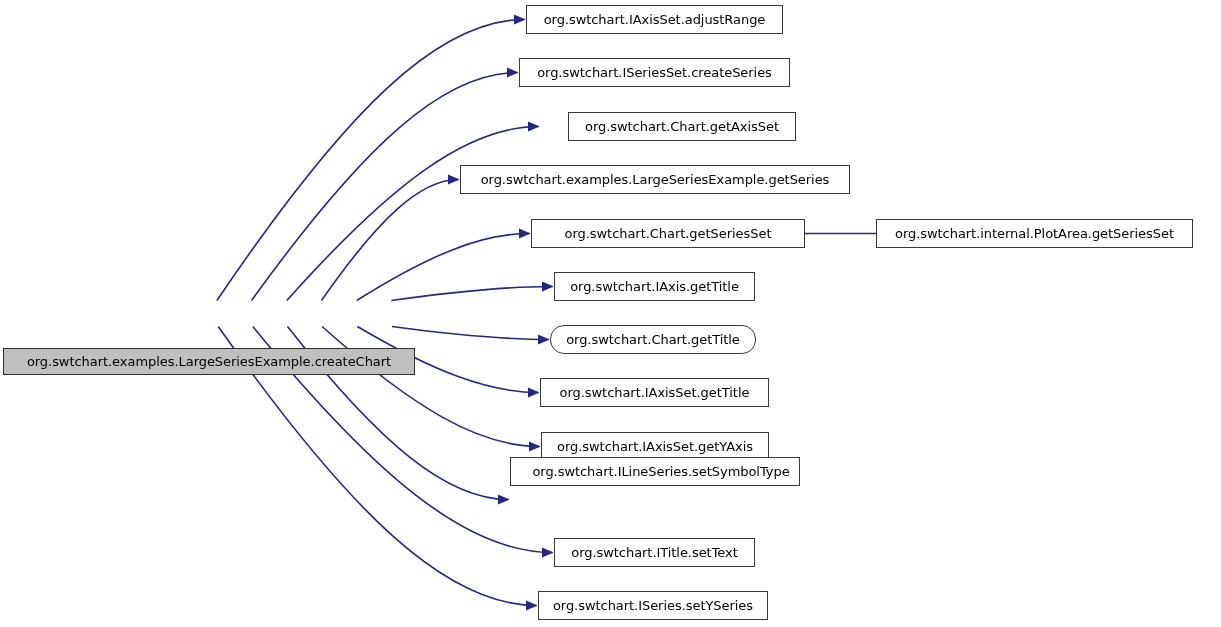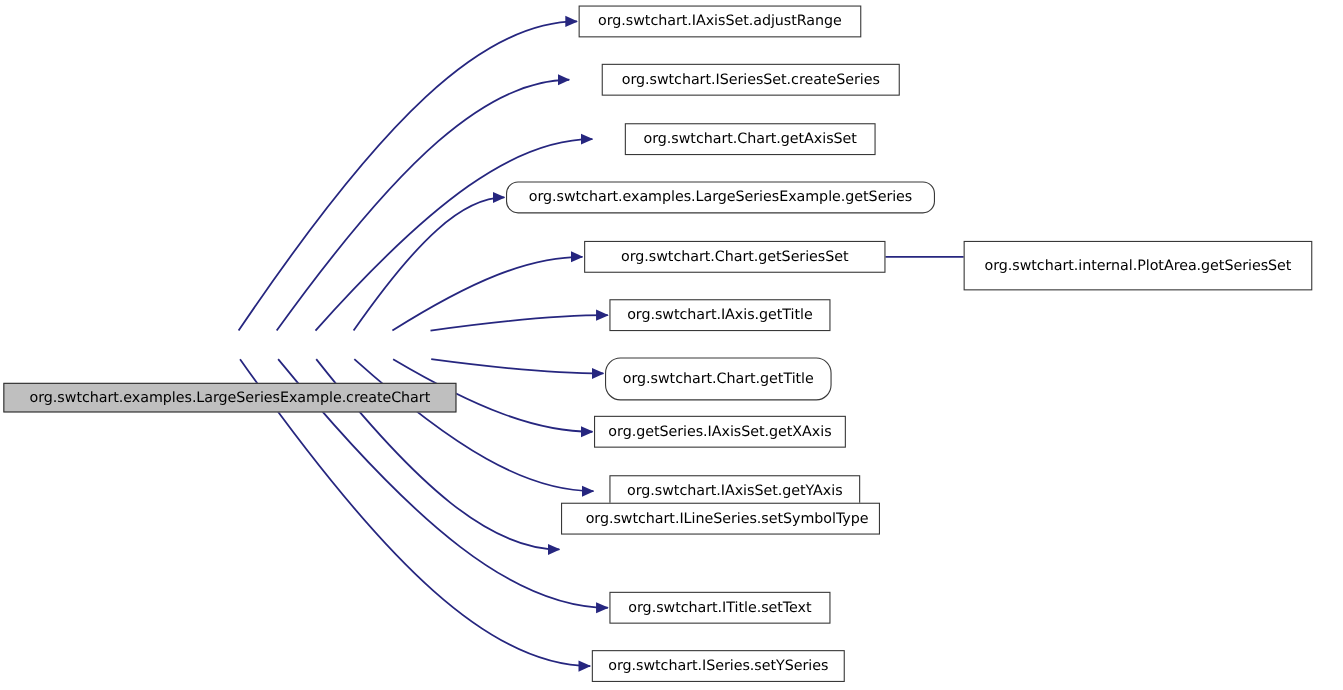--- a/index.html
+++ b/index.html
@@ -73,50 +73,50 @@
       </g>
   </svg>
 
   <div id="nodes">
       <div class="node root" style="left: 3px; top: 300px; width: 412px; height: 27px; margin-top: 48px;">
         <span class="node-label">org.swtchart.examples.LargeSeriesExample.createChart</span>
       </div>
       <div class="node" style="left: 526px; top: 5px; width: 257px; height: 29px;">
         <span class="node-label">org.swtchart.IAxisSet.adjustRange</span>
       </div>
-      <div class="node" style="left: 519px; top: 58px; width: 271px; height: 29px; margin-left: 28px;">
+      <div class="node" style="left: 519px; top: 58px; width: 271px; height: 29px;">
         <span class="node-label">org.swtchart.ISeriesSet.createSeries</span>
       </div>
       <div class="node" style="left: 540px; top: 112px; width: 228px; height: 29px; margin-left: 28px;">
         <span class="node-label">org.swtchart.Chart.getAxisSet</span>
       </div>
-      <div class="node" style="left: 460px; top: 165px; width: 390px; height: 29px; border-radius: 11px;">
+      <div class="node" style="left: 460px; top: 165px; width: 390px; height: 29px;">
         <span class="node-label">org.swtchart.examples.LargeSeriesExample.getSeries</span>
       </div>
       <div class="node" style="left: 531px; top: 219px; width: 274px; height: 29px;">
         <span class="node-label">org.swtchart.Chart.getSeriesSet</span>
       </div>
       <div class="node" style="left: 554px; top: 272px; width: 201px; height: 29px;">
         <span class="node-label">org.swtchart.IAxis.getTitle</span>
       </div>
-      <div class="node" style="left: 550px; top: 325px; width: 206px; height: 39px; border-radius: 14px;">
+      <div class="node" style="left: 550px; top: 325px; width: 206px; height: 29px; border-radius: 14px;">
         <span class="node-label">org.swtchart.Chart.getTitle</span>
       </div>
       <div class="node" style="left: 540px; top: 378px; width: 229px; height: 29px;">
-        <span class="node-label">org.getSeries.IAxisSet.getXAxis</span>
+        <span class="node-label">org.swtchart.IAxisSet.getTitle</span>
       </div>
-      <div class="node" style="left: 554px; top: 432px; width: 228px; height: 29px;">
+      <div class="node" style="left: 541px; top: 432px; width: 228px; height: 29px;">
         <span class="node-label">org.swtchart.IAxisSet.getYAxis</span>
       </div>
       <div class="node" style="left: 510px; top: 457px; width: 290px; height: 29px; padding-left: 12px;">
         <span class="node-label">org.swtchart.ILineSeries.setSymbolType</span>
       </div>
       <div class="node" style="left: 554px; top: 538px; width: 201px; height: 29px;">
         <span class="node-label">org.swtchart.ITitle.setText</span>
       </div>
       <div class="node" style="left: 538px; top: 591px; width: 230px; height: 29px;">
         <span class="node-label">org.swtchart.ISeries.setYSeries</span>
       </div>
-      <div class="node" style="left: 876px; top: 219px; width: 317px; height: 45px;">
+      <div class="node" style="left: 876px; top: 219px; width: 317px; height: 29px;">
         <span class="node-label">org.swtchart.internal.PlotArea.getSeriesSet</span>
       </div>
     </div>
 </div>
 
 </body></html>

